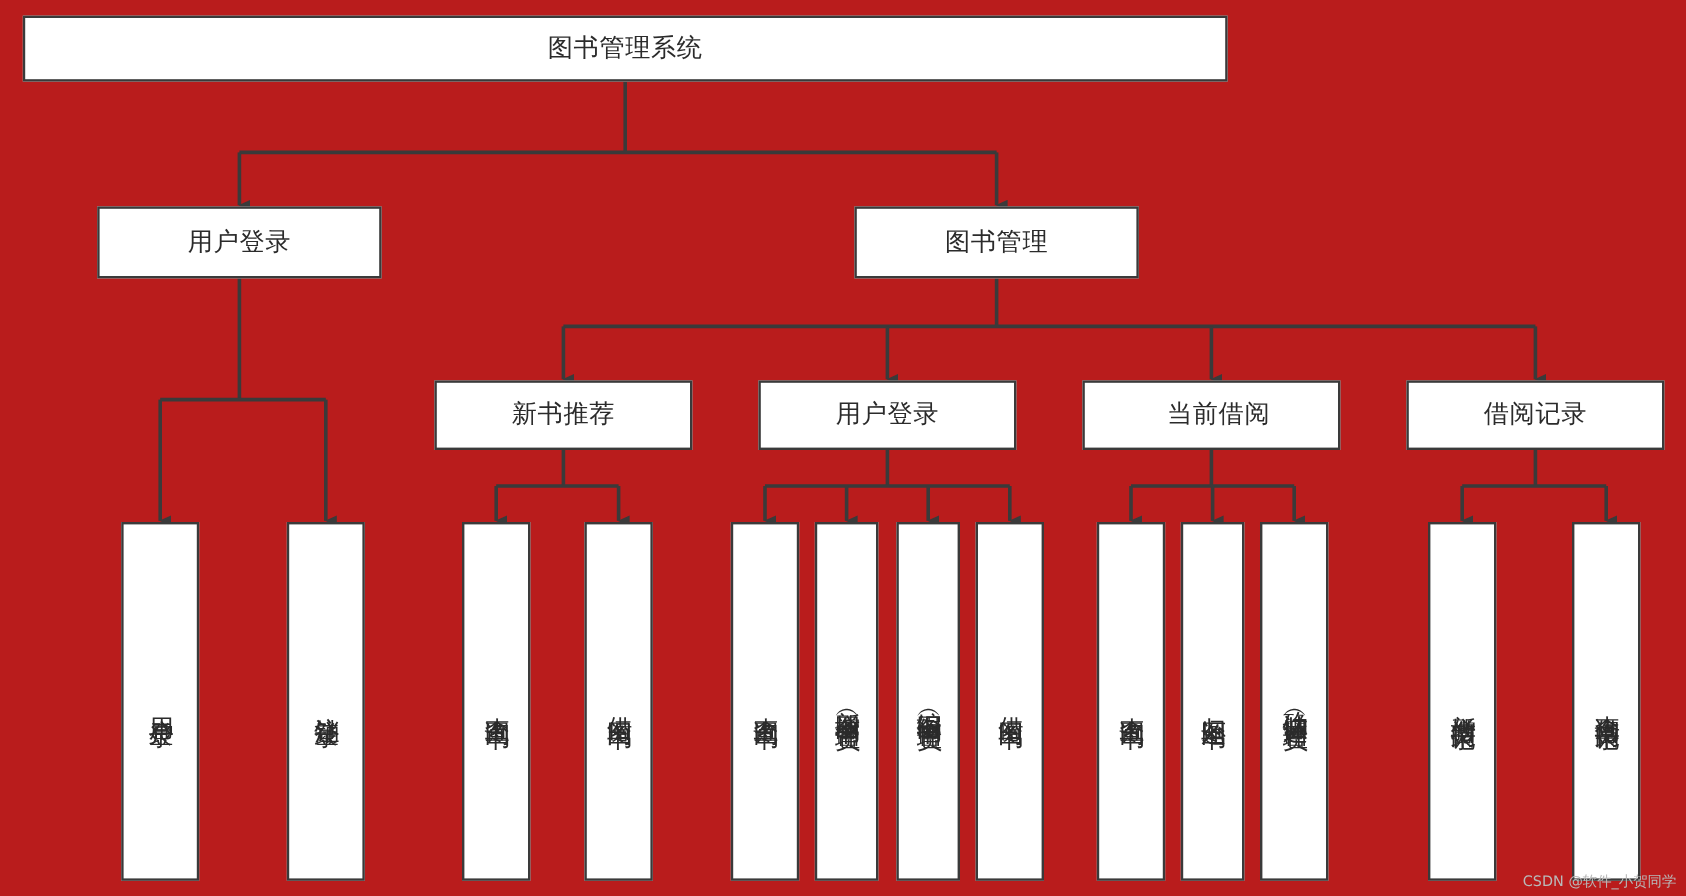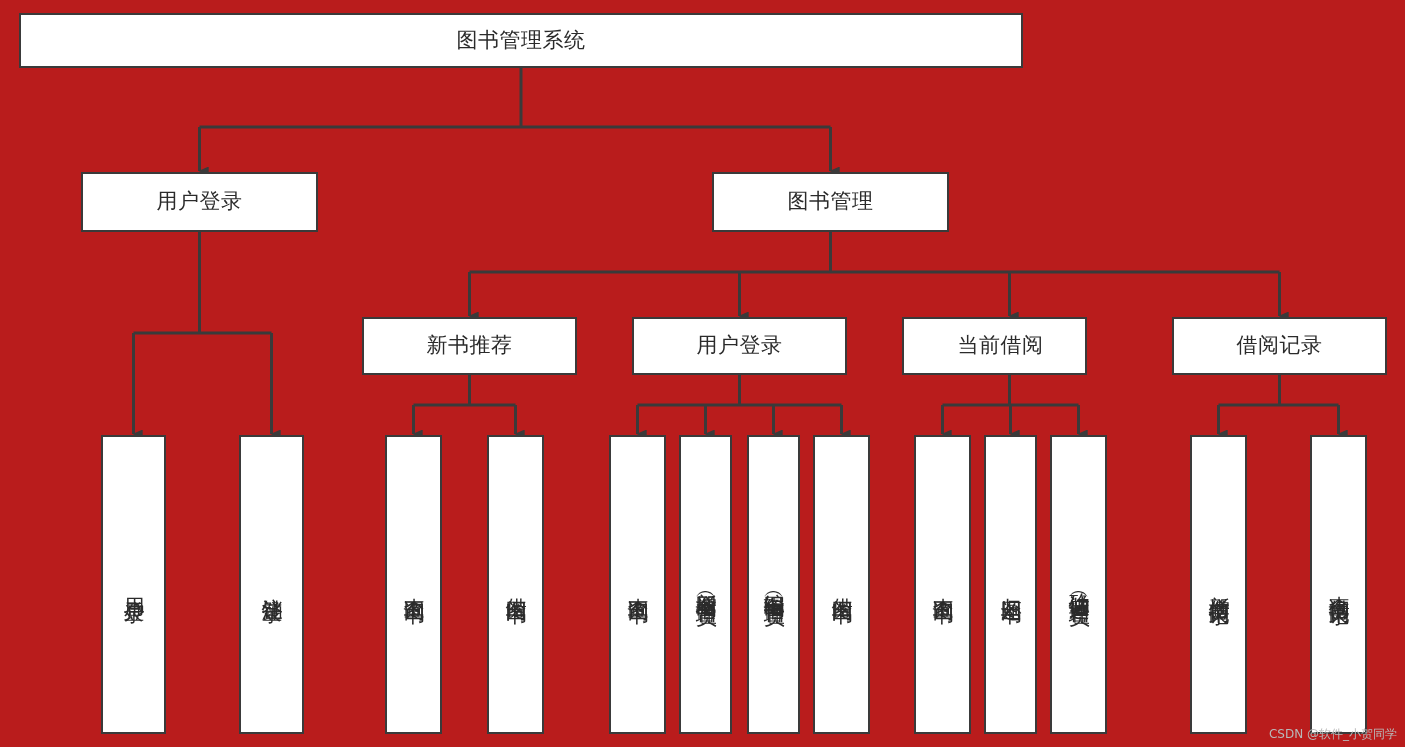--- a/index.html
+++ b/index.html
@@ -129,21 +129,21 @@
       </div>
       <div class="node-box horiz" style="left: 712px; top: 172px; width: 237px; height: 60px;">
         <span class="node-label">图书管理</span>
       </div>
       <div class="node-box horiz" style="left: 362px; top: 317px; width: 215px; height: 58px; font-family: Liberation Serif, serif;">
         <span class="node-label">新书推荐</span>
       </div>
       <div class="node-box horiz" style="left: 632px; top: 317px; width: 215px; height: 58px;">
         <span class="node-label">用户登录</span>
       </div>
-      <div class="node-box horiz" style="left: 902px; top: 317px; width: 185px; height: 58px; padding-left: 12px;">
+      <div class="node-box horiz" style="left: 902px; top: 317px; width: 215px; height: 58px; padding-left: 12px;">
         <span class="node-label">当前借阅</span>
       </div>
       <div class="node-box horiz" style="left: 1172px; top: 317px; width: 215px; height: 58px;">
         <span class="node-label">借阅记录</span>
       </div>
       <div class="node-box vert" style="left: 101px; top: 435px; width: 65px; height: 299px;">
         <span class="node-label">用户登录</span>
       </div>
       <div class="node-box vert" style="left: 239px; top: 435px; width: 65px; height: 299px;">
         <span class="node-label">注销登录</span>

